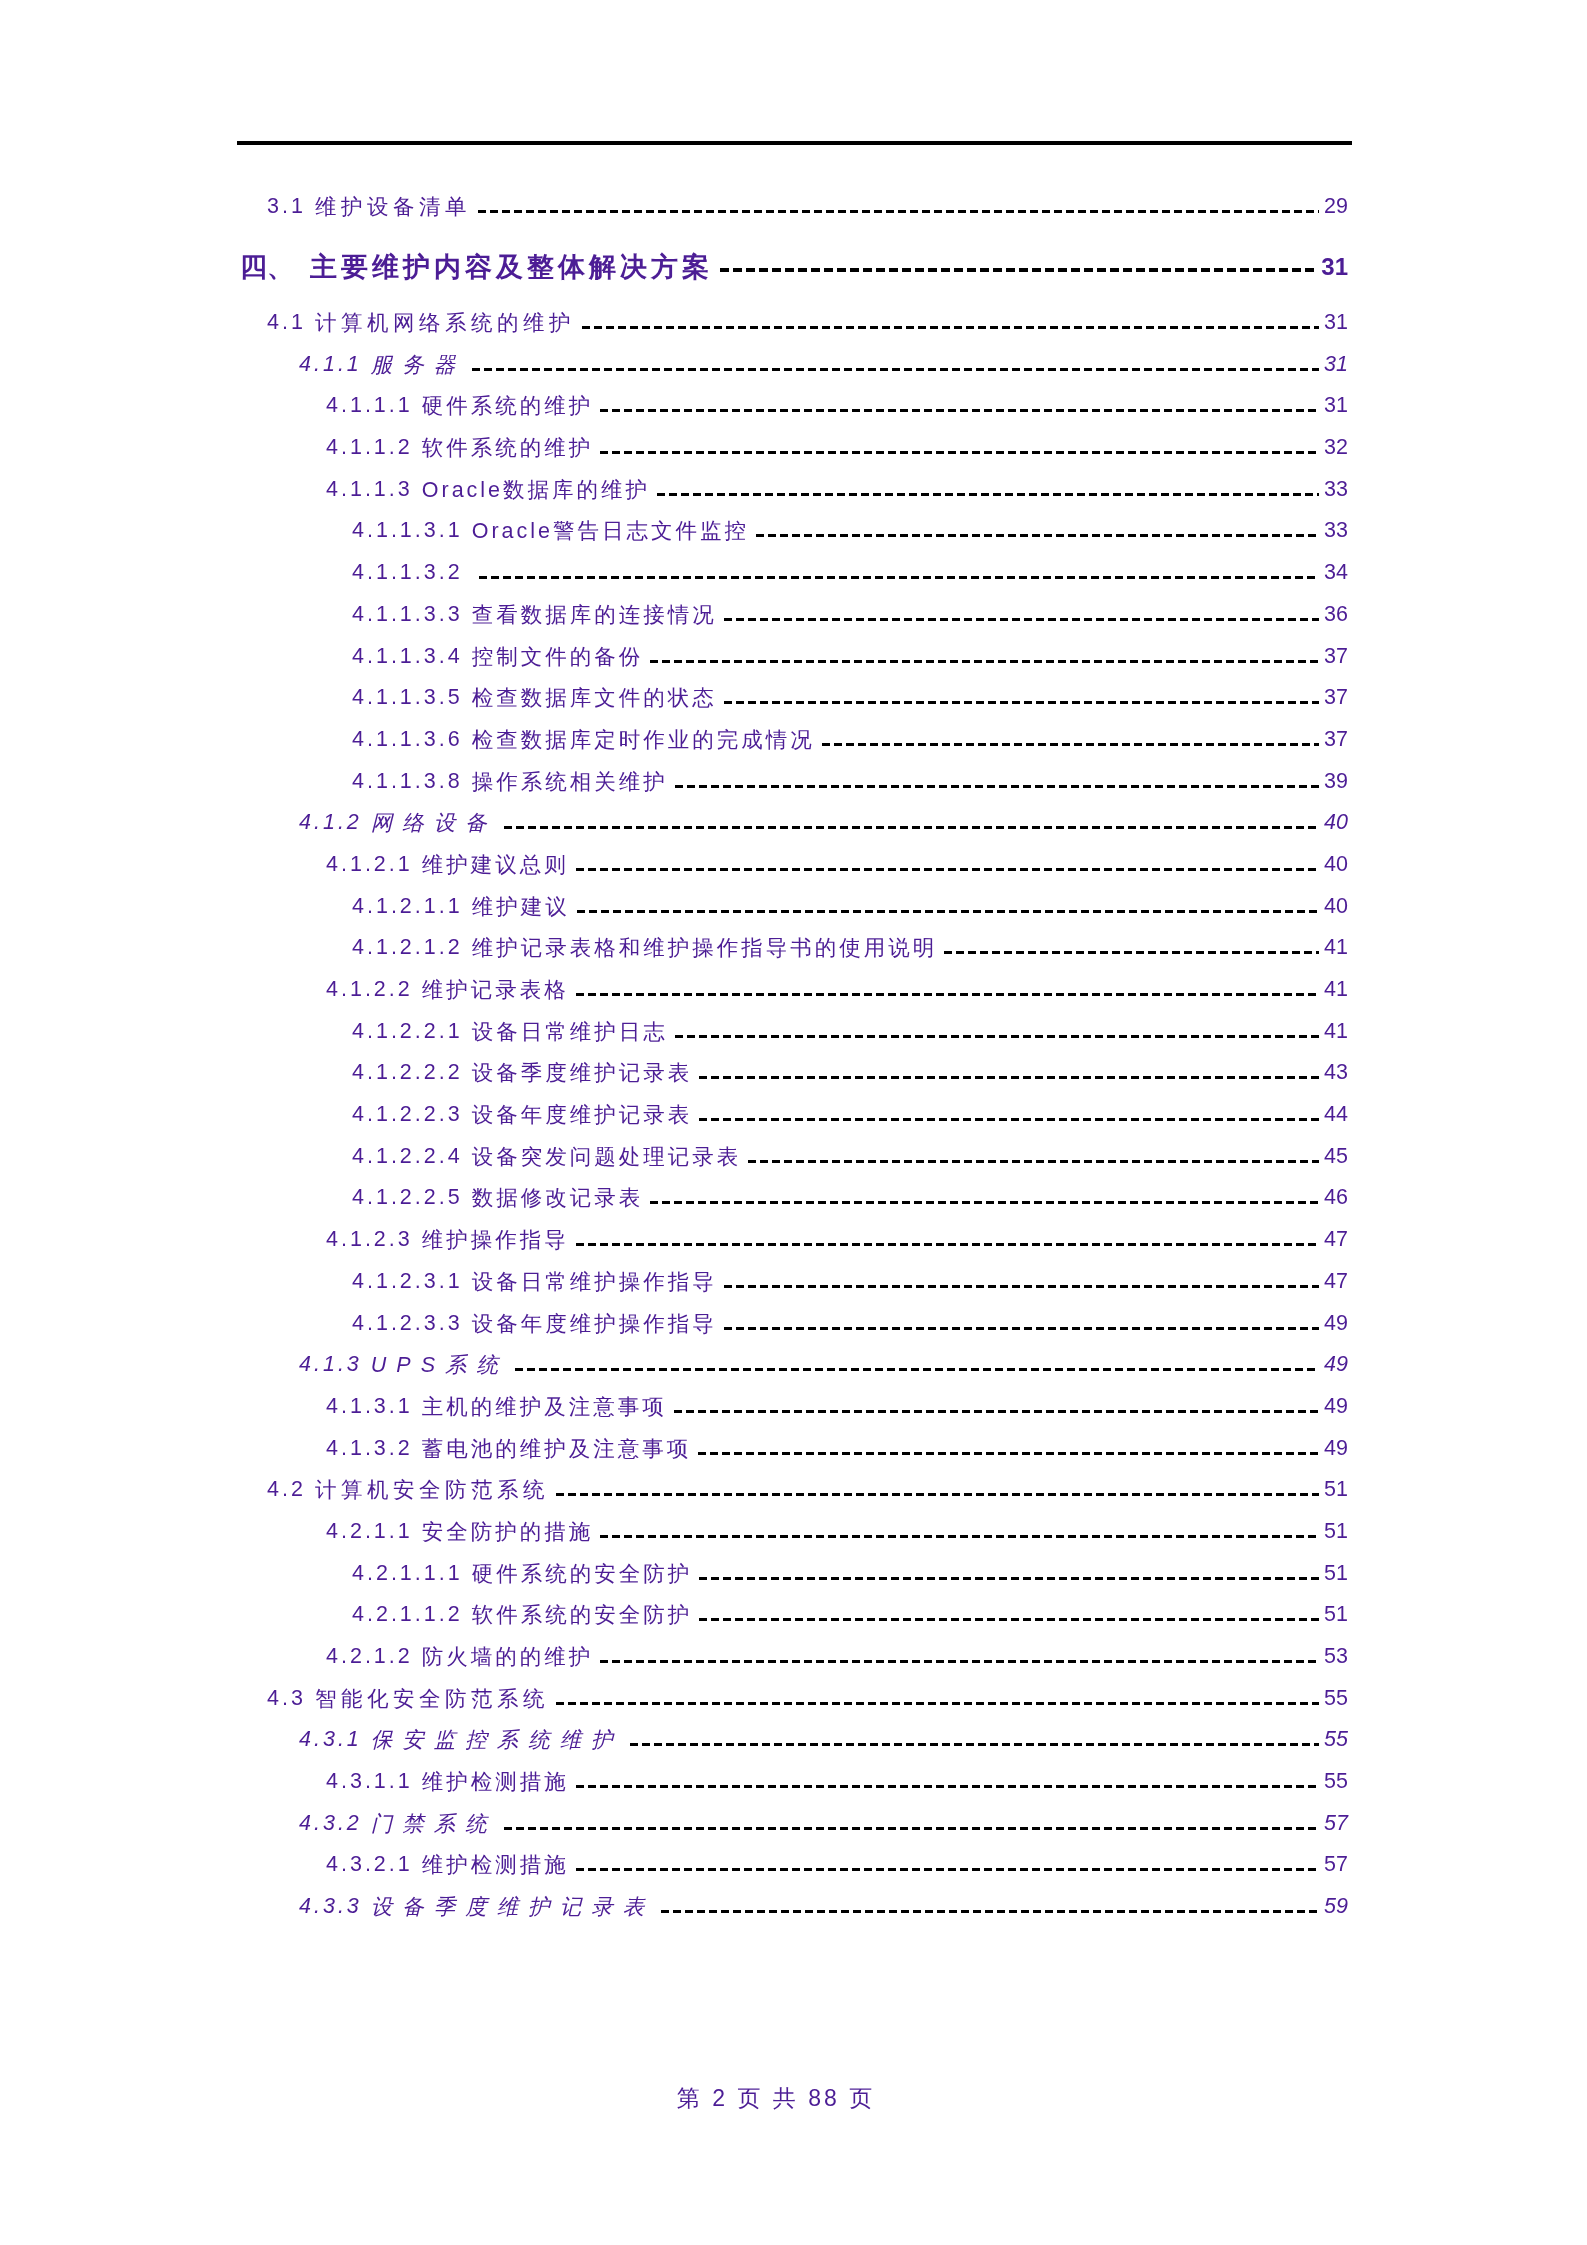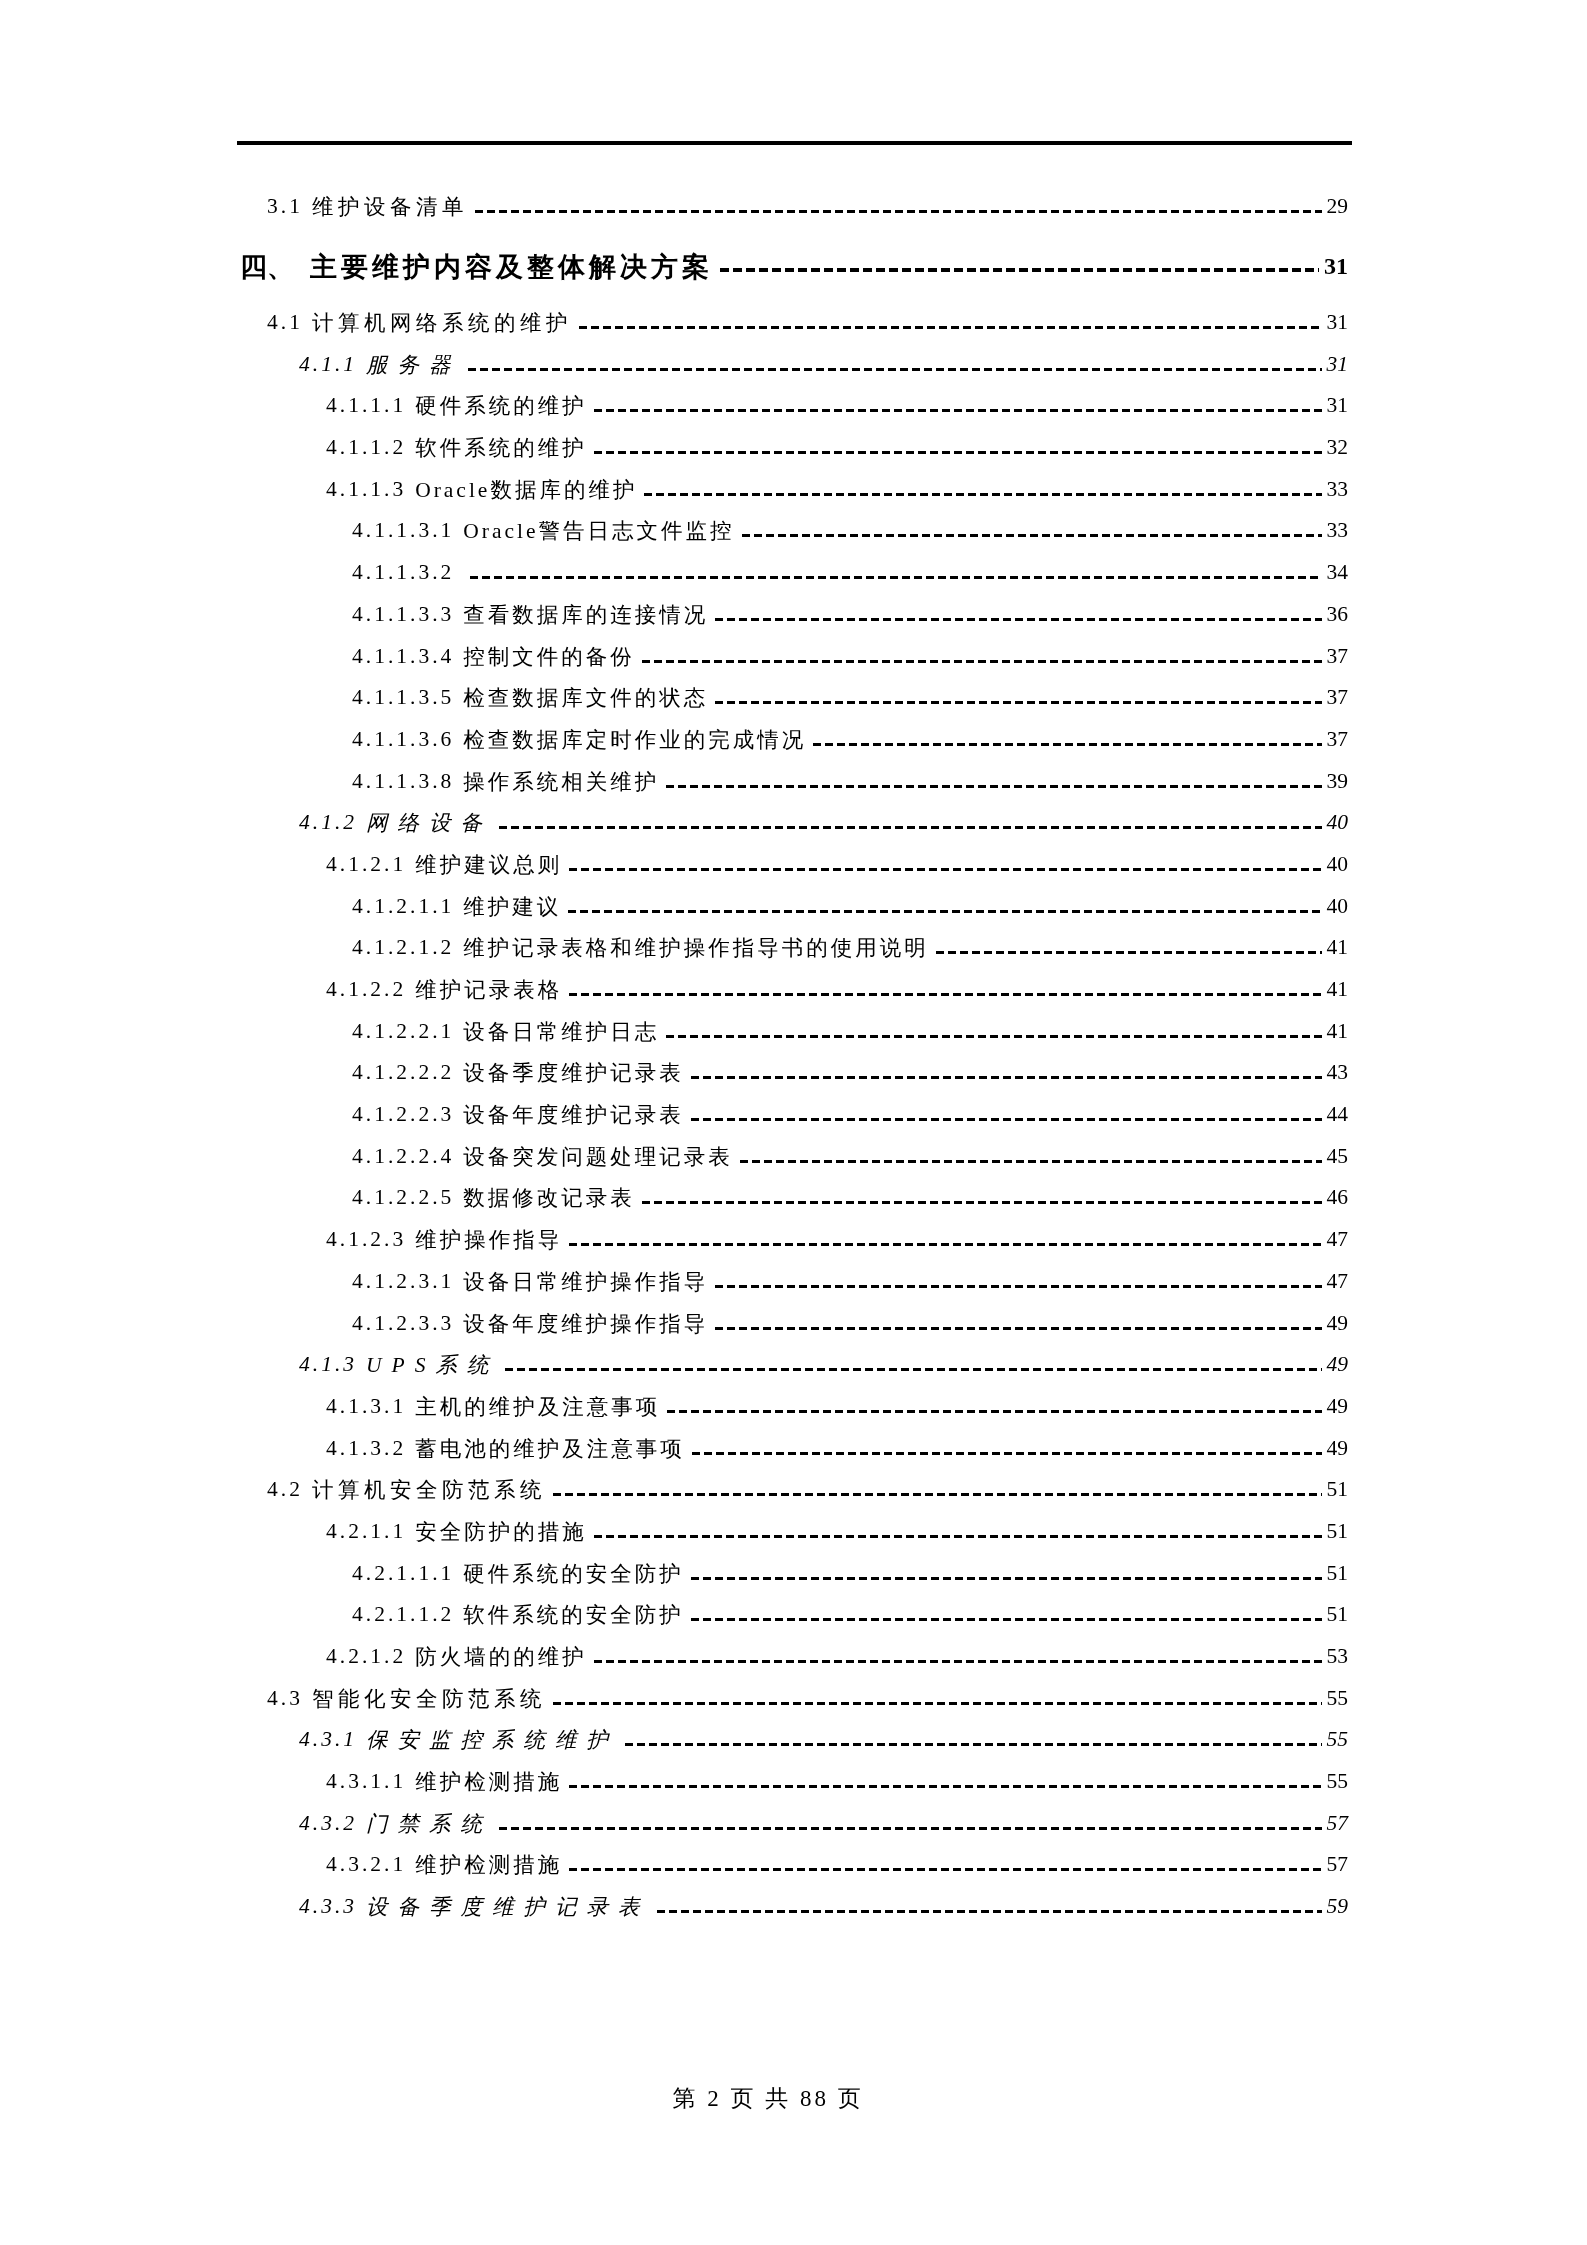--- a/index.html
+++ b/index.html
@@ -1,22 +1,22 @@
 <!DOCTYPE html>
 <html><head>
 <meta charset="utf-8">
 <style>
   html, body { margin: 0; padding: 0; background: #888; }
   .page {
     position: relative;
     width: 1587px;
     height: 2245px;
     background: #ffffff;
-    font-family: Liberation Serif, serif;
-    color: #000000;
+    font-family: Liberation Sans, sans-serif;
+    color: #4c1d95;
     overflow: hidden;
   }
   .top-rule {
     position: absolute;
     left: 237px;
     top: 141px;
     width: 1115px;
     height: 4px;
     background: #000;
   }
@@ -74,21 +74,21 @@
   .bold .num { letter-spacing: 0; margin-right: 16px; }
   .bold .title { letter-spacing: 4px; }
   .bold .leader {
     height: 4px;
     top: 3px;
     background: repeating-linear-gradient(to right, #000 0 9px, transparent 9px 13px);
   }
   .bold .pg { font-size: 24px; }
   .footer {
     position: absolute;
-    left: 0;
+    left: 8px;
     top: 2083px;
     width: 1536px;
     text-align: center;
     font-size: 23px;
     letter-spacing: 3px;
   }
 </style>
 </head>
 <body>
 

